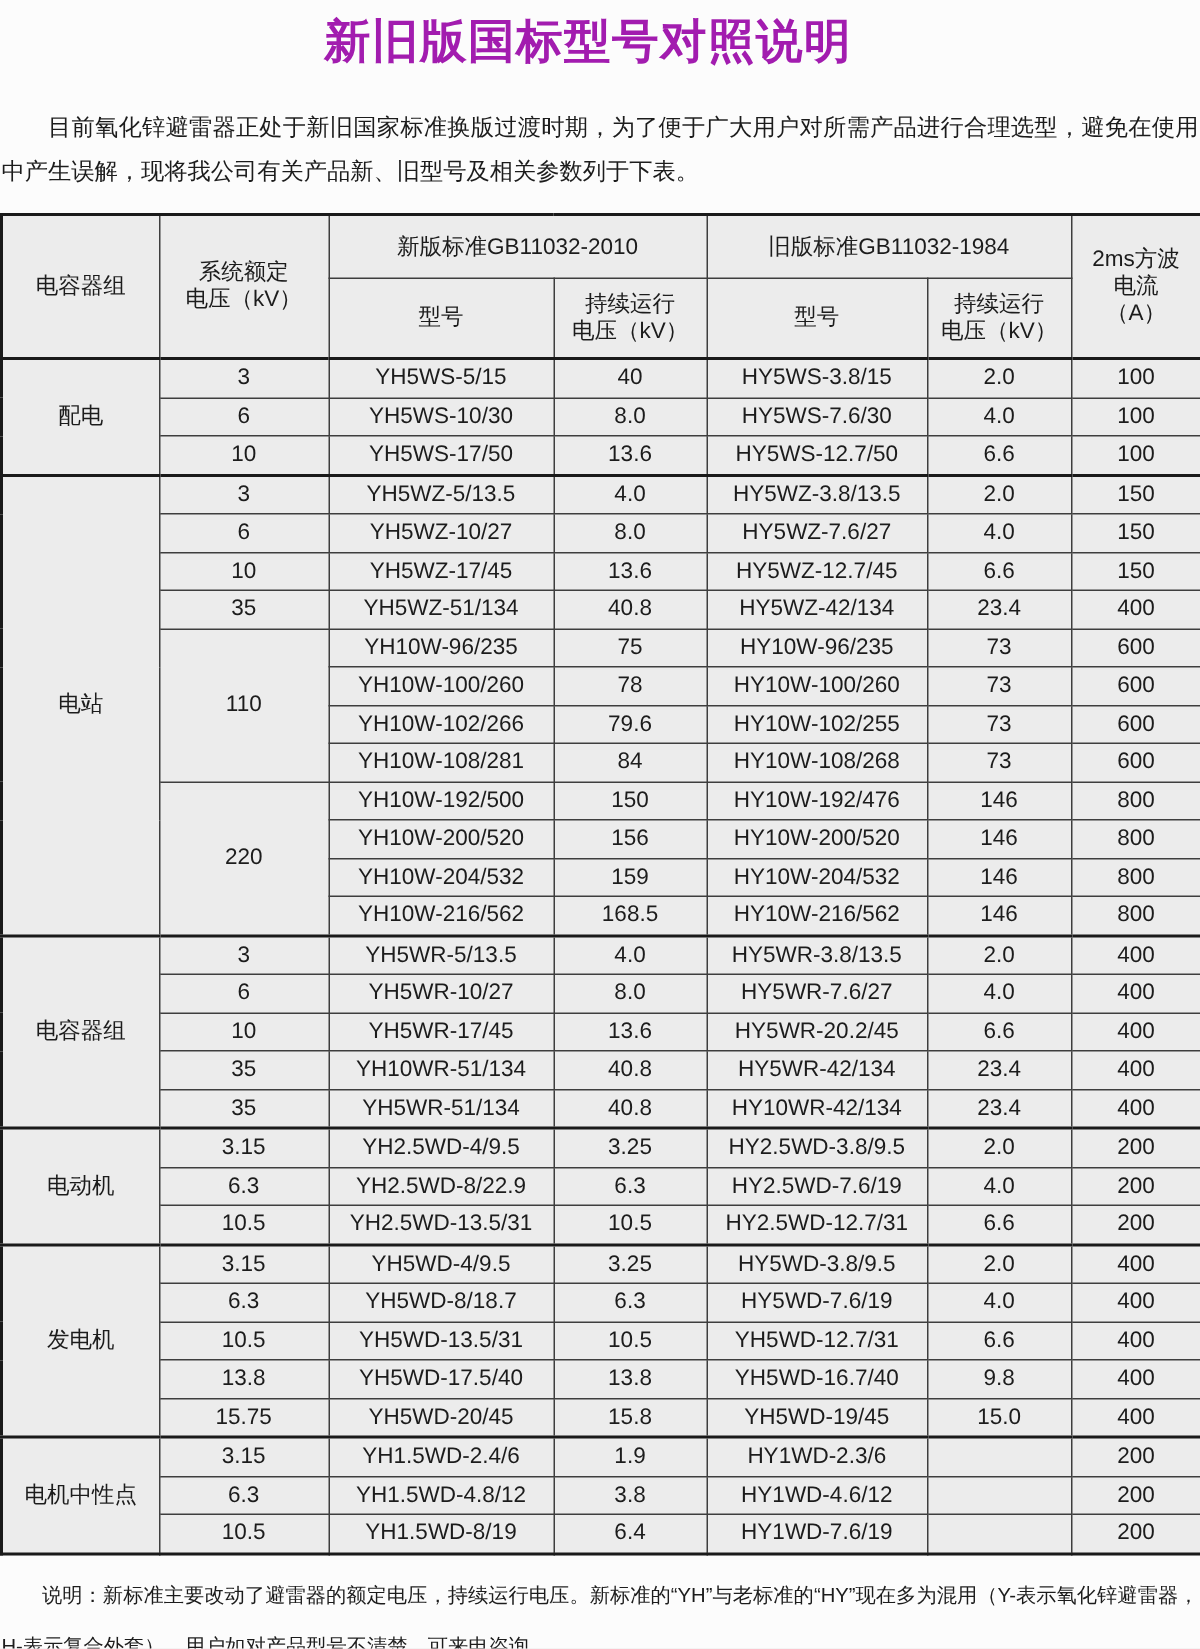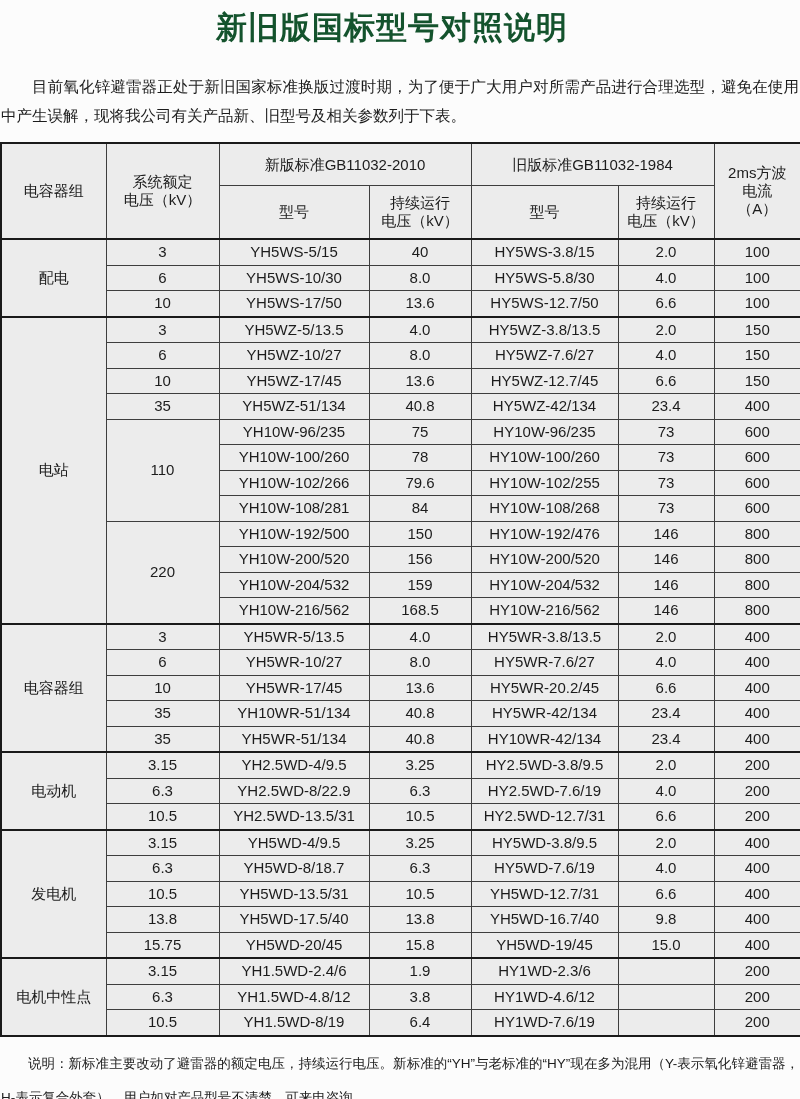--- a/index.html
+++ b/index.html
@@ -4,27 +4,27 @@
 <style>
   html,body{margin:0;padding:0;}
   body{
     width:800px;height:1099px;overflow:hidden;
     background:#fcfcfc;color:#1c1c1c;
     font-family:"Liberation Sans","DejaVu Sans",sans-serif;
   }
   .page{width:800px;height:1099px;position:relative;}
   h1.title{
     margin:8px 16px 0 0;text-align:center;
-    font-size:31px;line-height:40px;font-weight:bold;color:#14532d;
+    font-size:31px;line-height:40px;font-weight:bold;color:#a21caf;
     letter-spacing:1px;
   }
   p.intro{
     margin:24px 1px 0 1px;
     font-size:15.5px;line-height:29px;
-    text-indent:2em;text-align:justify;color:#1c1c1c;
+    text-indent:2em;text-align:justify;color:#1c1c1c;font-family:Liberation Mono, monospace;
   }
   table.cmp{
     border-collapse:collapse;table-layout:fixed;
     width:800px;margin:12px 0 0 0;
     background:#ececec;
     border:2.6px solid #1a1a1a;
   }
   table.cmp td{
     border:1.6px solid #3e3e3e;
     font-size:15px;text-align:center;vertical-align:middle;
@@ -100,21 +100,21 @@
           <td class="model model-new">YH5WS-5/15</td>
           <td>40</td>
           <td class="model model-old">HY5WS-3.8/15</td>
           <td>2.0</td>
           <td>100</td>
         </tr>
         <tr>
           <td>6</td>
           <td class="model model-new">YH5WS-10/30</td>
           <td>8.0</td>
-          <td class="model model-old">HY5WS-5.8/30</td>
+          <td class="model model-old">HY5WS-7.6/30</td>
           <td>4.0</td>
           <td>100</td>
         </tr>
         <tr>
           <td>10</td>
           <td class="model model-new">YH5WS-17/50</td>
           <td>13.6</td>
           <td class="model model-old">HY5WS-12.7/50</td>
           <td>6.6</td>
           <td>100</td>

